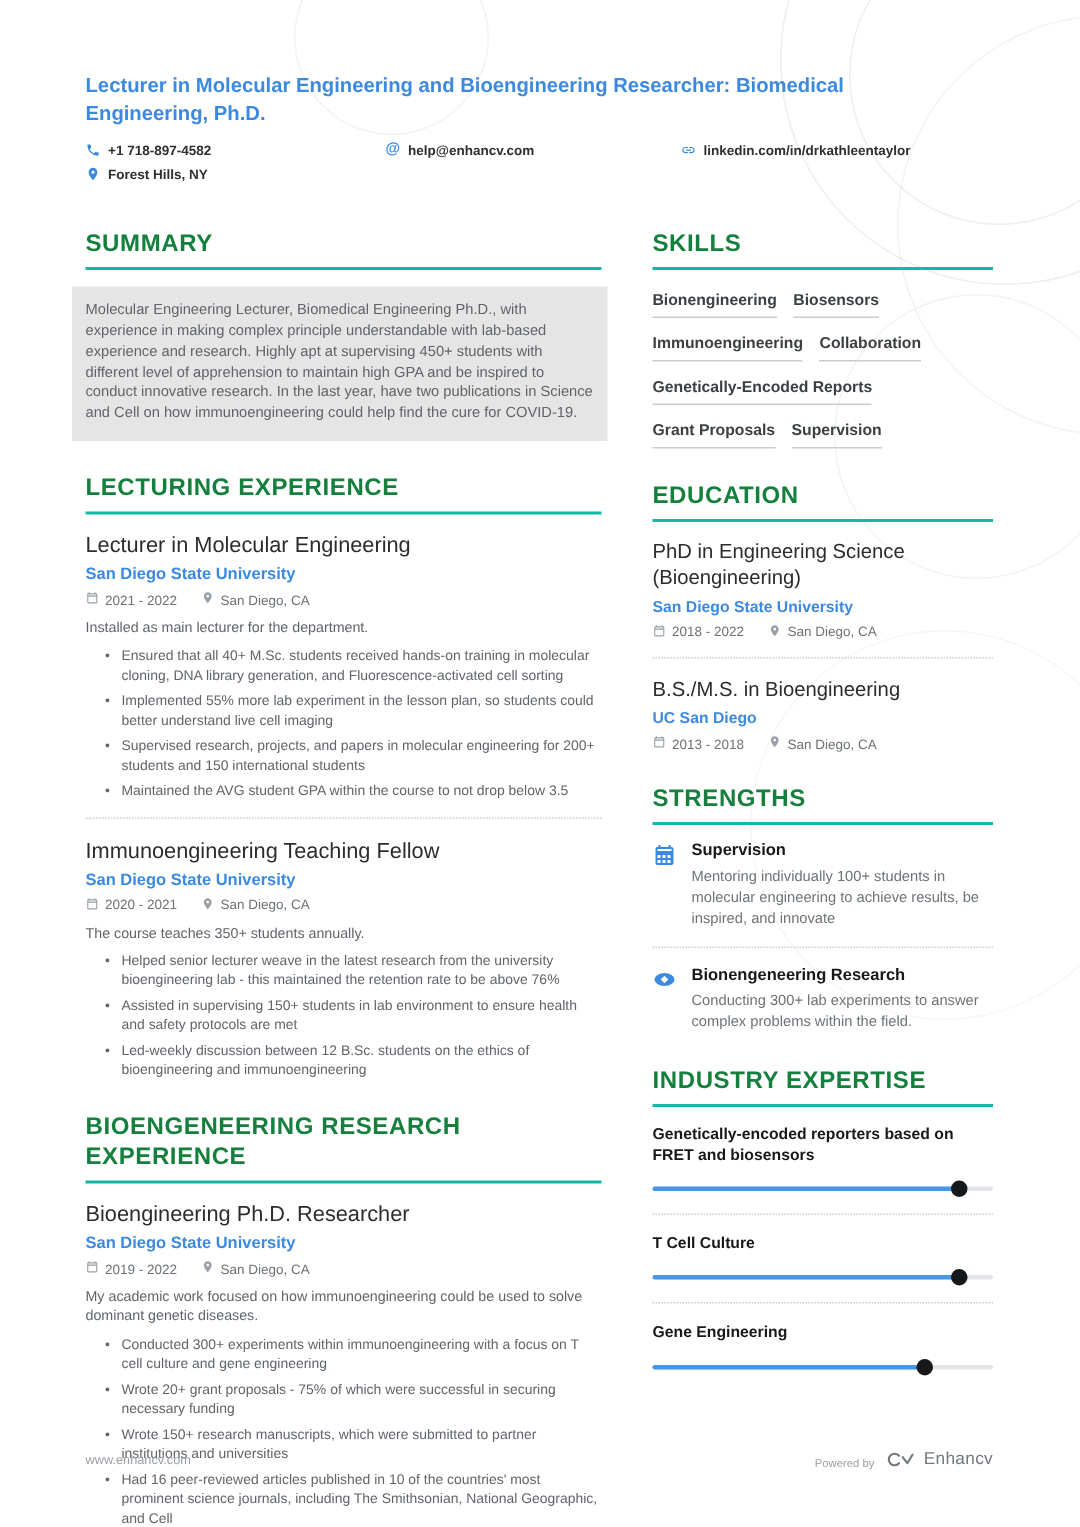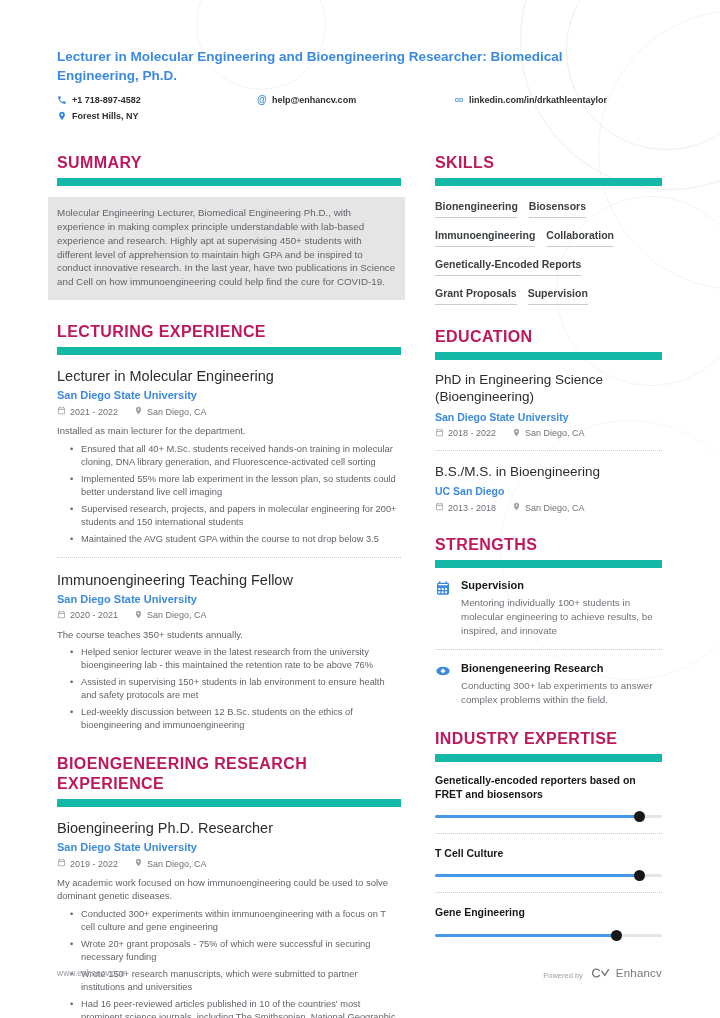--- a/index.html
+++ b/index.html
@@ -34,22 +34,22 @@
   .c-linkedin { flex: 1; }
   .c-location { width: 100%; }
   .at-glyph { color: #3b8ae0; font-size: 10px; font-weight: 700; line-height: 10px; }
 
   
   .cols { display: flex; gap: 34px; }
   .col-left { width: 344px; flex: none; }
   .col-right { flex: 1; min-width: 0; }
 
   h2.sec {
-    font-size: 16px; font-weight: 800; color: #be185d; letter-spacing: .4px;
-    padding-bottom: 5px; border-bottom: 8px solid #14b8a6; margin-bottom: 11px;
+    font-size: 16px; font-weight: 800; color: #15803d; letter-spacing: .4px;
+    padding-bottom: 5px; border-bottom: 2px solid #14b8a6; margin-bottom: 11px;
     text-transform: uppercase; line-height: 1.25;
   }
   section { margin-bottom: 22px; }
 
   .summary-box { background: #e5e5e5; padding: 9px 6px 11px 9px; margin-left: -9px; margin-right: -4px; }
   .body-text { font-size: 9.8px; color: #606469; line-height: 1.42; }
 
   .job { padding-top: 2px; }
   .job-title { font-size: 14.5px; font-weight: 500; color: #2a2c2e; margin-bottom: 5px; }
   .job-company { font-size: 11px; font-weight: 700; color: #3b8ae0; margin-bottom: 5px; }

